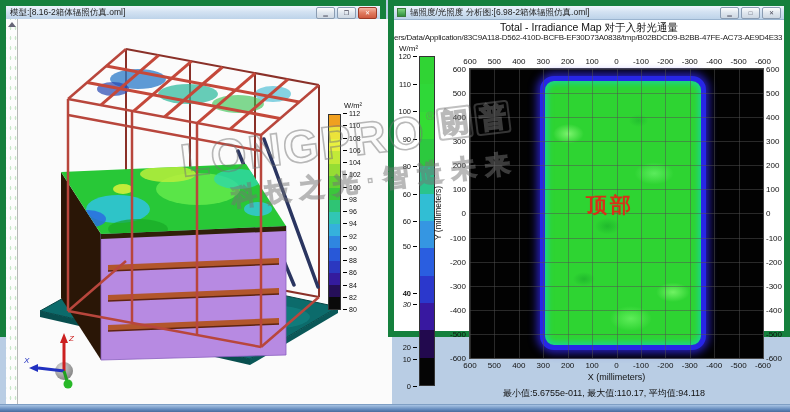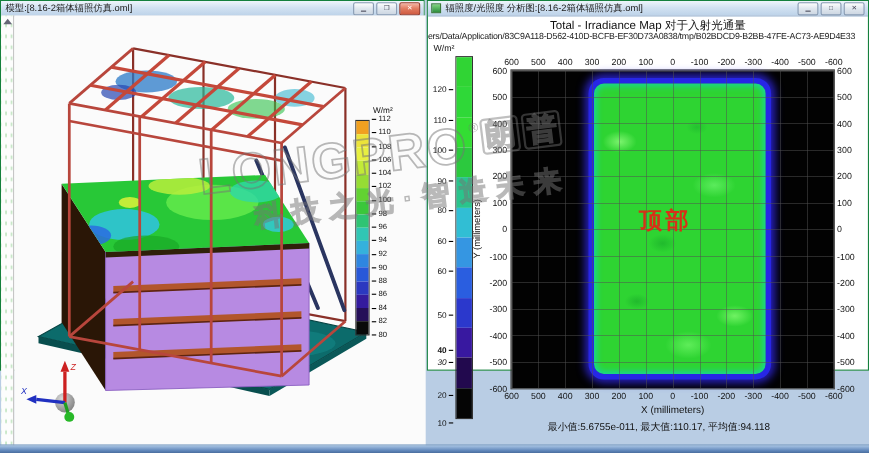--- a/index.html
+++ b/index.html
@@ -3,21 +3,21 @@
 <meta charset="utf-8">
 <style>
   html,body{margin:0;padding:0;}
   body{
     width:790px;height:412px;position:relative;overflow:hidden;
     background:#b9cde4;
     font-family:"Liberation Sans","DejaVu Sans",sans-serif;
     -webkit-font-smoothing:antialiased;
   }
   .win{position:absolute;top:0;height:337px;background:#fff;
-       border:1px solid #15803d;box-sizing:border-box;}
+       border:6px solid #15803d;box-sizing:border-box;}
   #left-window{left:0;width:386px;}
   #right-window{left:388px;width:402px;}
   .titlebar{position:relative;height:13px;
     background:linear-gradient(#eef5fc,#d3e2f2 45%,#bdd3e9);
     border-bottom:1px solid #9ab4cf;display:flex;align-items:center;}
   .titlebar .ttext{font-size:8.5px;color:#222;padding-left:4px;white-space:nowrap;
     overflow:hidden;flex:1;}
   .winicon{width:7px;height:7px;margin-left:3px;border:1px solid #3a7a3a;
     background:linear-gradient(#7fd67f,#2f8f3f);flex:0 0 auto;}
   .ctrls{display:flex;gap:2px;padding-right:3px;}
@@ -51,21 +51,21 @@
     font-size:10.5px;color:#111;white-space:nowrap;}
   .chart-sub{position:absolute;top:27px;left:0;width:100%;text-align:left;
     font-size:8px;letter-spacing:-0.2px;color:#222;white-space:nowrap;overflow:hidden;}
   #rw-unit{position:absolute;left:5px;top:38px;font-size:8px;color:#111;}
   #rw-bar{position:absolute;left:25px;top:50px;width:16px;height:330px;
     border:1px solid #333;display:flex;flex-direction:column;box-sizing:border-box;}
   #rw-bar .seg{flex:1;}
   #rw-cb-labels{position:absolute;left:0;top:50px;width:23px;height:338px;}
   .cblab{position:absolute;right:0;font-size:7.5px;color:#111;padding-right:6px;
     text-align:center;background:linear-gradient(#000,#000) no-repeat right center/4px 1px;
-    white-space:nowrap;margin-top:30px;}
+    white-space:nowrap;}
   #rw-yaxis-title{position:absolute;left:44px;top:207px;transform:translate(-50%,-50%) rotate(-90deg);
     font-size:8.5px;color:#111;white-space:nowrap;}
   #rw-ylabels-left{position:absolute;left:50px;top:63px;width:24px;height:297px;}
   .ylabL{position:absolute;right:2px;font-size:8px;color:#111;white-space:nowrap;}
   #rw-ylabels-right{position:absolute;left:371px;top:63px;width:30px;height:297px;}
   .ylabR{position:absolute;left:1px;font-size:8px;color:#111;white-space:nowrap;}
   .xrow{position:absolute;left:76px;width:293px;height:10px;}
   #rw-xlabels-top{top:51px;}
   #rw-xlabels-bottom{top:355px;}
   .xlab{position:absolute;top:0;width:28px;text-align:center;font-size:8px;color:#111;}
@@ -280,21 +280,21 @@
       <span class="lwlab" style="top: 155.25px;">86</span>
       <span class="lwlab" style="top: 167.5px;">84</span>
       <span class="lwlab" style="top: 179.75px;">82</span>
       <span class="lwlab" style="top: 192px;">80</span>
     </div>
 </div>
 
 <div class="win" id="right-window">
   <div class="titlebar">
     <span class="winicon"></span>
-    <span class="ttext">辐照度/光照度 分析图:[8.16-2箱体辐照仿真.oml]</span>
+    <span class="ttext">辐照度/光照度 分析图:[6.98-2箱体辐照仿真.oml]</span>
     <span class="ctrls">
       <span class="cbtn">
           <span class="glyph">▁</span>
         </span>
       <span class="cbtn">
           <span class="glyph">□</span>
         </span>
       <span class="cbtn">
           <span class="glyph">✕</span>
         </span>
@@ -306,24 +306,24 @@
   <div id="rw-unit">W/m²</div>
 
   <div id="rw-cb-labels">
       <span class="cblab" style="top: -4px;">120</span>
       <span class="cblab" style="top: 23.5px;">110</span>
       <span class="cblab" style="top: 51px;">100</span>
       <span class="cblab" style="top: 78.5px;">90</span>
       <span class="cblab" style="top: 106px;">80</span>
       <span class="cblab" style="top: 133.5px;">60</span>
       <span class="cblab" style="top: 161px;">60</span>
-      <span class="cblab" style="top: 201px; padding-left: 41px;">50</span>
+      <span class="cblab" style="top: 186px; padding-left: 41px;">50</span>
       <span class="cblab" style="top: 233px; font-weight: bold;">40</span>
       <span class="cblab" style="top: 243.5px; font-style: italic;">30</span>
-      <span class="cblab" style="top: 274px;">20</span>
+      <span class="cblab" style="top: 287px;">20</span>
       <span class="cblab" style="top: 298.5px;">10</span>
       <span class="cblab" style="top: 326px;">0</span>
     </div>
   <div id="rw-bar">
       <div class="seg" style="background: rgb(48, 212, 52);"></div>
       <div class="seg" style="background: rgb(47, 216, 56);"></div>
       <div class="seg" style="background: rgb(51, 221, 51);"></div>
       <div class="seg" style="background: rgb(44, 201, 62);"></div>
       <div class="seg" style="background: rgb(42, 196, 140);"></div>
       <div class="seg" style="background: rgb(49, 190, 212);"></div>

